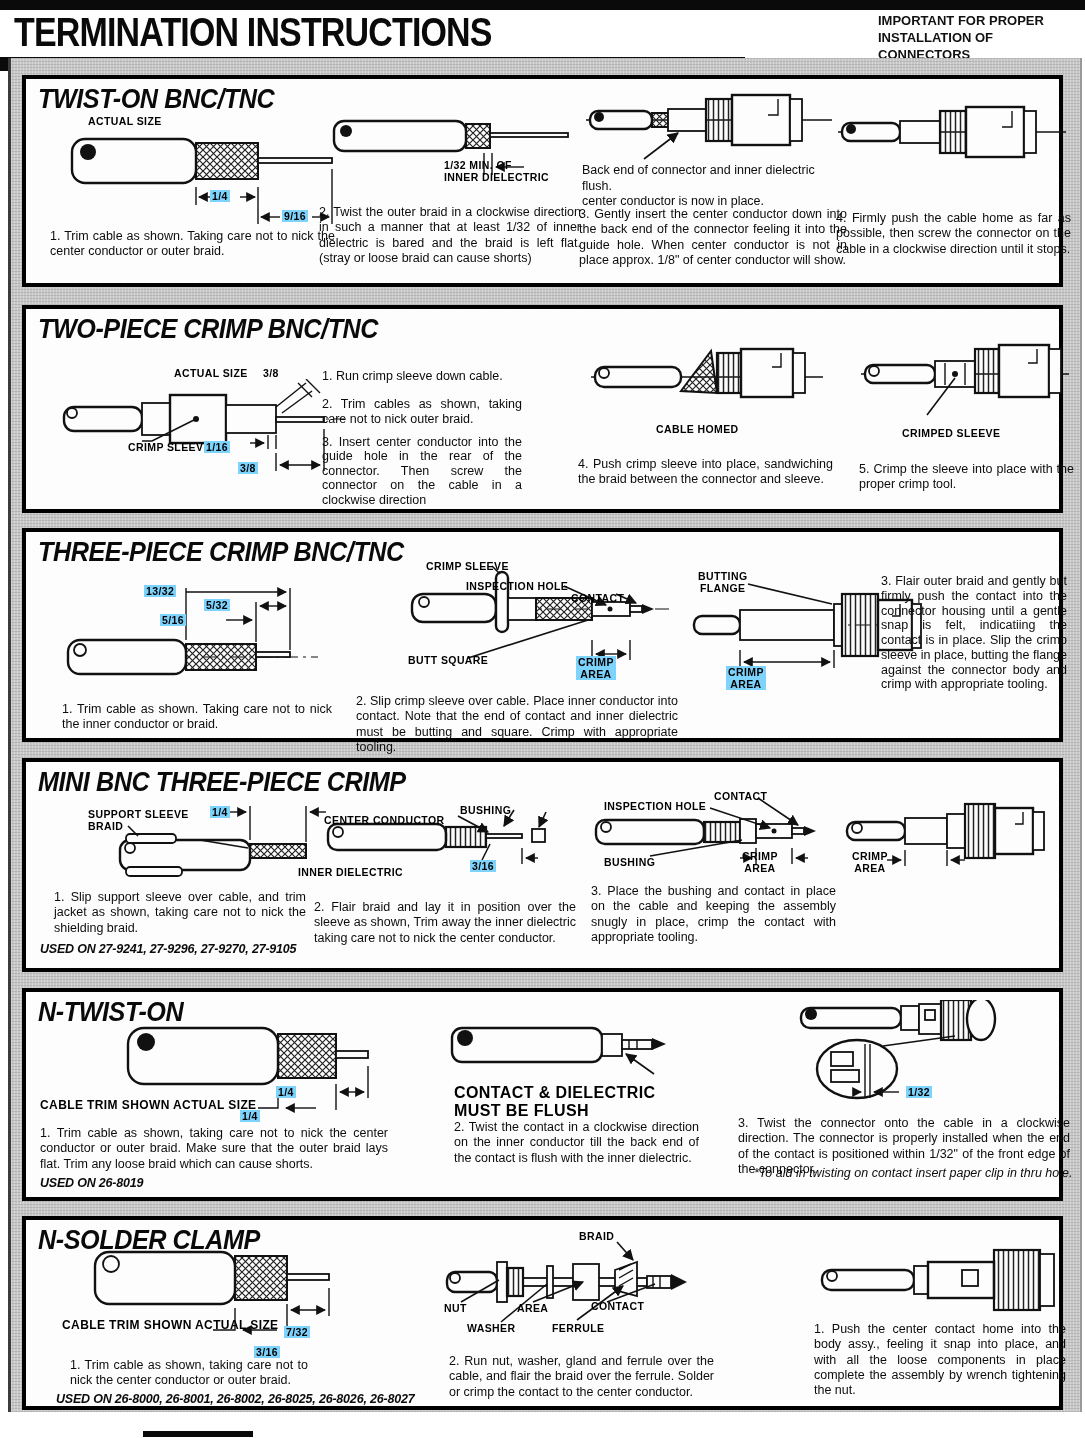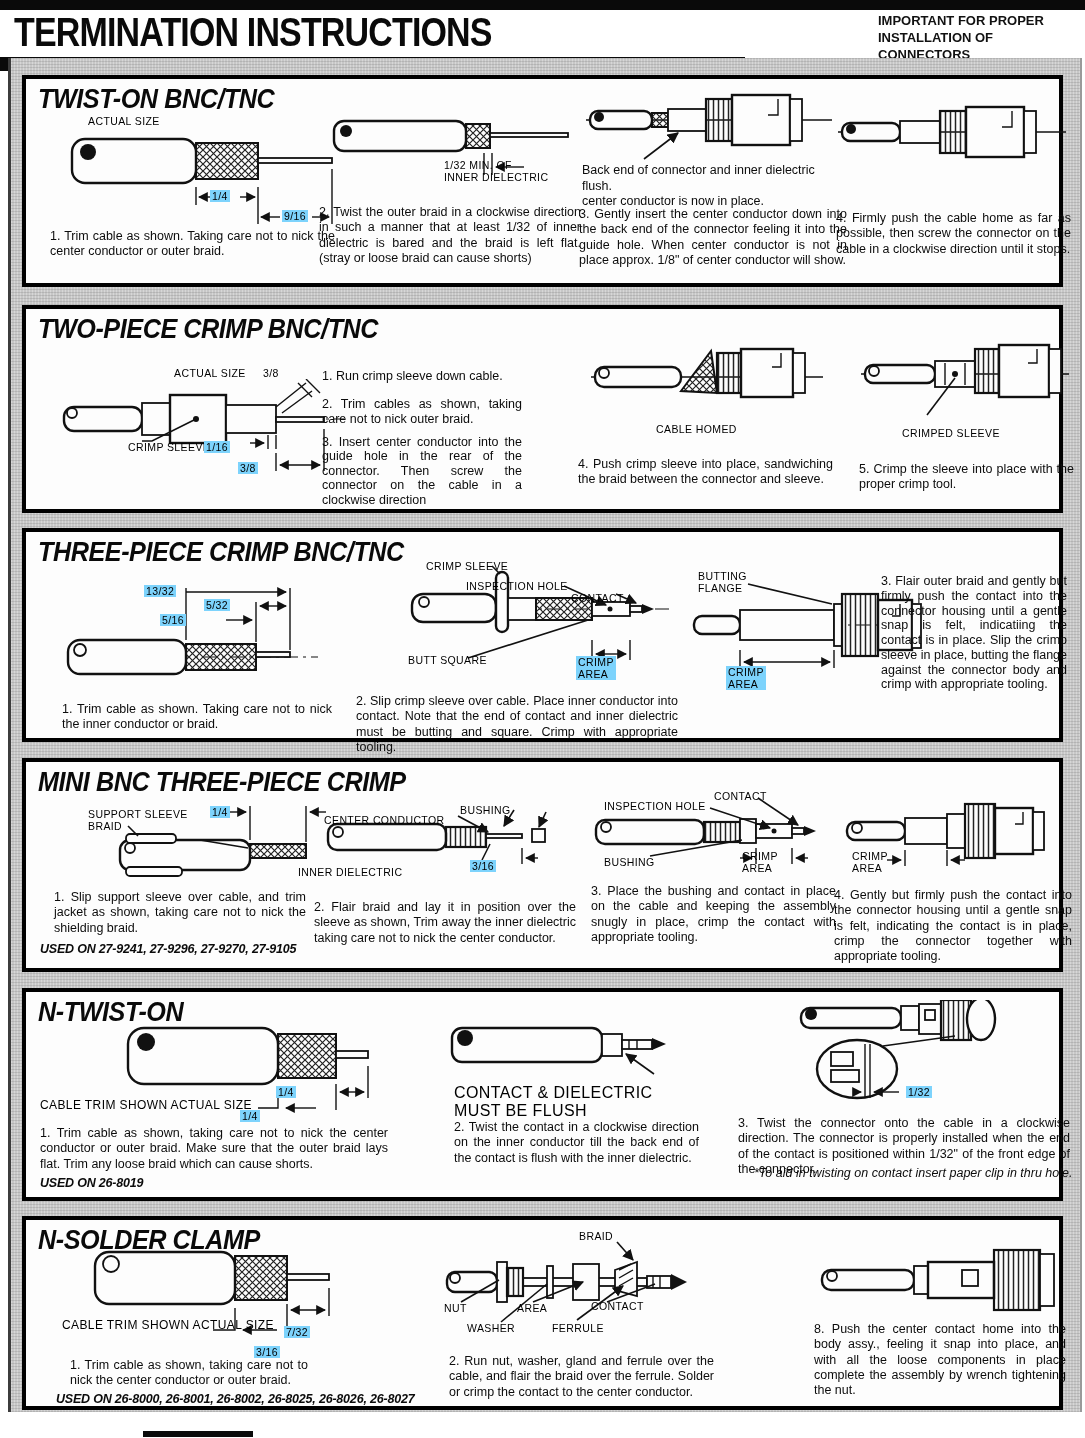--- a/index.html
+++ b/index.html
@@ -25,23 +25,23 @@
       repeating-linear-gradient(90deg, rgba(255,255,255,.28) 0 1px, transparent 1px 3px);
     border-left:3px solid #3c3c3c;border-right:2px solid #9a9a9a;
   }
   .panel{position:absolute;left:22px;width:1033px;background:#fdfdfd;border:4px solid #000}
   .sec-title{
     position:absolute;left:12px;top:4px;font-size:28px;font-style:italic;font-weight:bold;
     letter-spacing:-.5px;transform:scaleX(.9);transform-origin:0 0;white-space:nowrap;color:#0a0a0a;
   }
   .step{position:absolute;font-size:12.5px;line-height:1.22;text-align:justify;color:#0c0c0c}
   .cap{position:absolute;font-size:12.5px;line-height:1.25;white-space:pre-line;color:#0c0c0c}
-  .lbl{position:absolute;font-size:10.5px;font-weight:normal;letter-spacing:.4px;white-space:pre-line;color:#000}
+  .lbl{position:absolute;font-size:10.5px;font-weight:bold;letter-spacing:.4px;white-space:pre-line;color:#000}
   .dlbl{background:#7dd3fc;padding:0 2px}
-  .ctr{}.rt{text-align:left}
+  .ctr{text-align:center}.rt{text-align:left}
   .usedon{position:absolute;font-size:12.5px;font-weight:bold;font-style:italic;letter-spacing:-.2px;white-space:nowrap}
   .footnote{position:absolute;font-size:12.5px;font-style:italic;white-space:nowrap}
   .fig{position:absolute}
   .o{fill:#fdfdfd;stroke:#111;stroke-width:2.4}
   .o2{fill:#fdfdfd;stroke:#111;stroke-width:1.8}
   .br{fill:url(#pbraid);stroke:#111;stroke-width:2}
   .kn{fill:url(#pknurl);stroke:#111;stroke-width:2.2}
   .dl{stroke:#111;stroke-width:1.4;fill:none}
   .ld{stroke:#111;stroke-width:1.6;fill:none}
   .cl{stroke:#111;stroke-width:1.2;stroke-dasharray:14 5 3 5;fill:none}
@@ -373,21 +373,20 @@
       <path d="M182 22 v12 h-8" class="dl"></path>
       <rect x="192" y="22" width="11" height="38" class="o2"></rect>
       <line x1="64" y1="60" x2="64" y2="76" class="dl"></line>
       <line x1="106" y1="60" x2="106" y2="76" class="dl"></line>
       <line x1="46" y1="70" x2="60" y2="70" class="dl" marker-end="url(#ar)"></line>
       <line x1="124" y1="70" x2="110" y2="70" class="dl" marker-end="url(#ar)"></line>
     </svg>
   </div>
   <span class="lbl ctr" style="left:826px;top:88px">CRIMP
 AREA</span>
-  <div class="step" style="left:808px;top:126px;width:238px">4. Gently but firmly push the contact into the connector housing until a gentle snap is felt, indicating the contact is in place, crimp the connector together with appropriate tooling.</div>
 </div>
 
 <div class="panel" style="top:988px;height:205px">
   <div class="sec-title">N-TWIST-ON</div>
 
   <div class="fig" style="left:90px;top:26px">
     <svg width="260" height="98" viewBox="0 0 260 98">
       <rect x="12" y="10" width="150" height="56" rx="16" class="o"></rect>
       <circle cx="30" cy="24" r="9" class="fb"></circle>
       <rect x="162" y="16" width="58" height="44" class="br"></rect>
@@ -502,14 +501,14 @@
     <svg width="250" height="72" viewBox="0 0 250 72">
       <rect x="6" y="26" width="92" height="20" rx="9" class="o"></rect>
       <circle cx="16" cy="32" r="5" class="o2"></circle>
       <rect x="98" y="22" width="14" height="28" class="o2"></rect>
       <rect x="112" y="18" width="66" height="36" class="o"></rect>
       <rect x="146" y="26" width="16" height="16" class="o2"></rect>
       <rect x="178" y="6" width="46" height="60" class="kn"></rect>
       <rect x="224" y="10" width="14" height="52" class="o2"></rect>
     </svg>
   </div>
-  <div class="step" style="left:788px;top:102px;width:252px">8. Push the center contact home into the body assy., feeling it snap into place, and with all the loose components in place complete the assembly by wrench tightening the nut.</div>
+  <div class="step" style="left:788px;top:102px;width:252px">1. Push the center contact home into the body assy., feeling it snap into place, and with all the loose components in place complete the assembly by wrench tightening the nut.</div>
 </div>
 
 </body></html>

